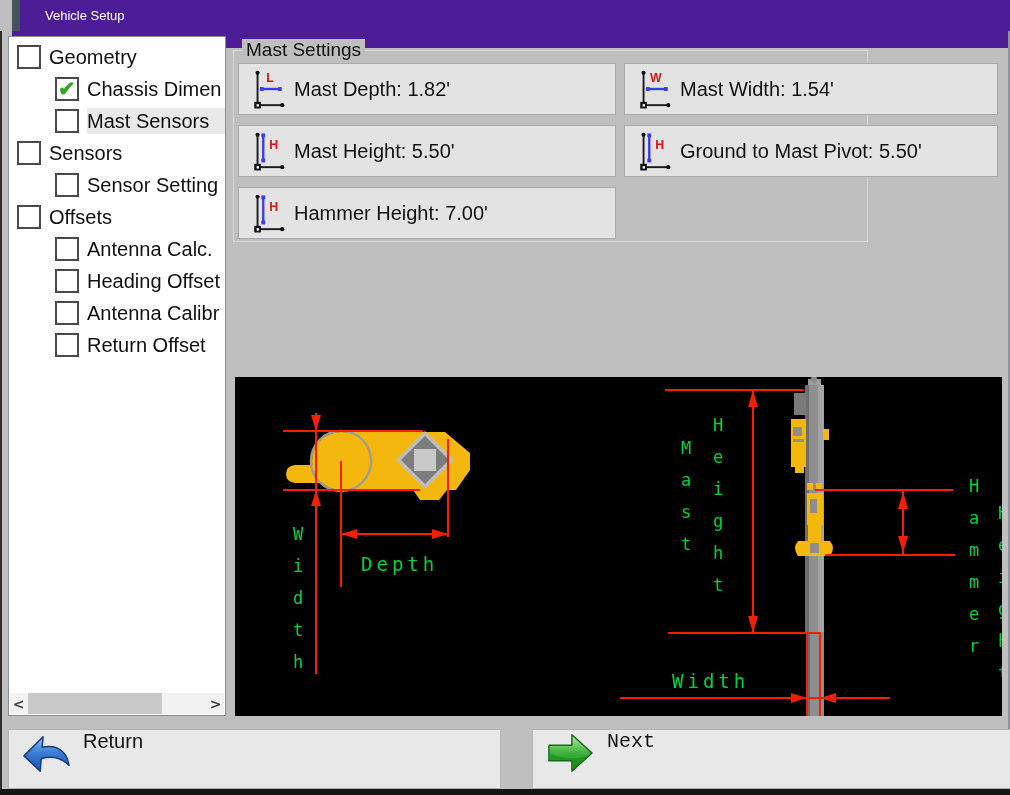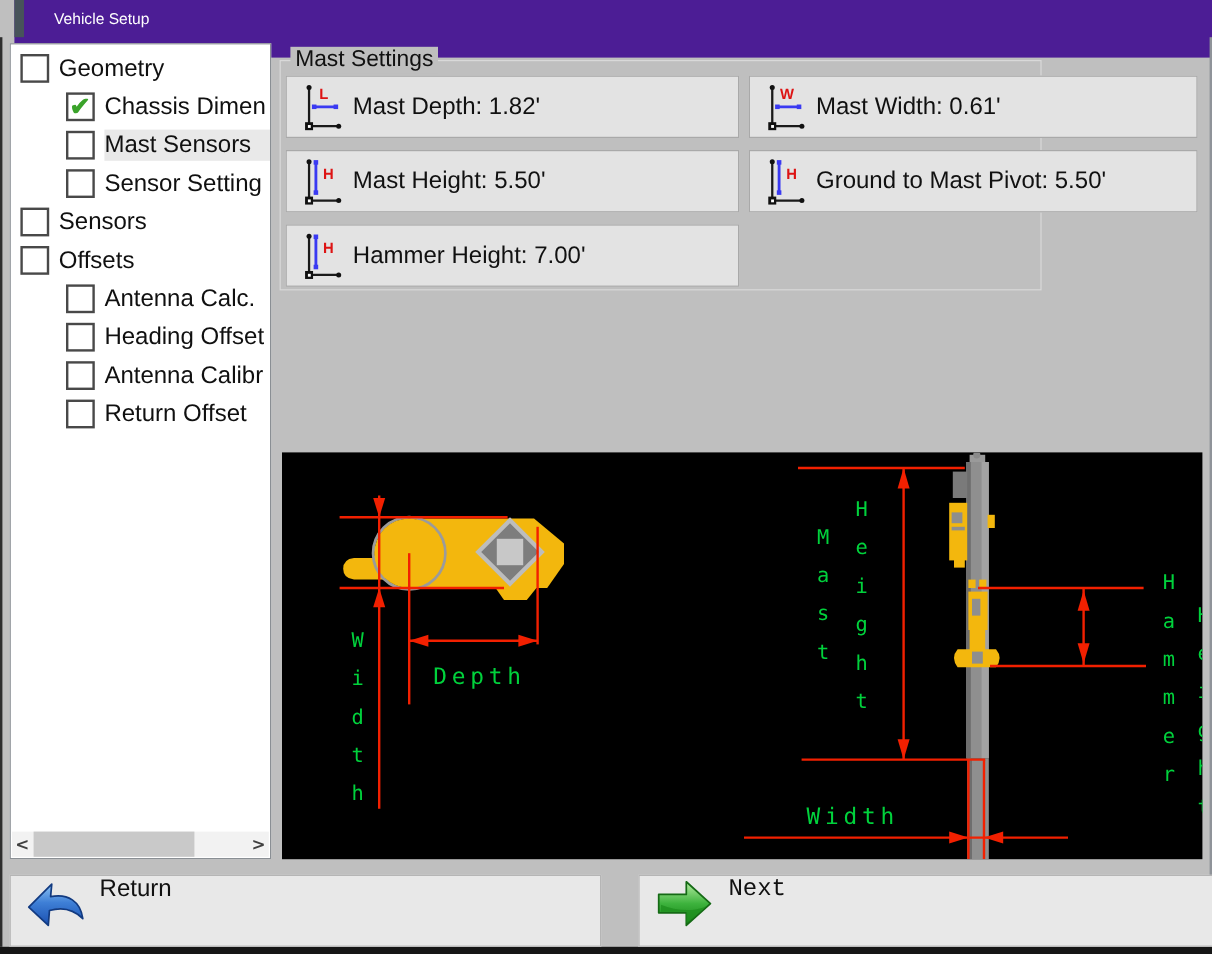--- a/index.html
+++ b/index.html
@@ -77,27 +77,27 @@
         <span class="tree-label">Geometry</span>
       </div>
       <div class="tree-row lvl1">
         <span class="checkbox checked"></span>
         <span class="tree-label">Chassis Dimen</span>
       </div>
       <div class="tree-row lvl1">
         <span class="checkbox"></span>
         <span class="tree-label selected">Mast Sensors</span>
       </div>
+      <div class="tree-row lvl0">
+        <span class="checkbox"></span>
+        <span class="tree-label">Sensors</span>
+      </div>
       <div class="tree-row lvl1">
         <span class="checkbox"></span>
         <span class="tree-label">Sensor Setting</span>
-      </div>
-      <div class="tree-row lvl0">
-        <span class="checkbox"></span>
-        <span class="tree-label">Sensors</span>
       </div>
       <div class="tree-row lvl0">
         <span class="checkbox"></span>
         <span class="tree-label">Offsets</span>
       </div>
       <div class="tree-row lvl1">
         <span class="checkbox"></span>
         <span class="tree-label">Antenna Calc.</span>
       </div>
       <div class="tree-row lvl1">
@@ -148,21 +148,21 @@
           <line x1="9" y1="40" x2="36" y2="40" class="axis"></line>
           <circle cx="9" cy="6" r="2.2" fill="#111"></circle>
           <circle cx="35" cy="40" r="2.2" fill="#111"></circle>
           <rect x="5.5" y="36.5" width="7" height="7" fill="#111"></rect>
           <rect x="8" y="39" width="2.5" height="2.5" fill="#fff"></rect>
           <line x1="13" y1="23" x2="33" y2="23" class="blue"></line>
           <rect x="11.5" y="21" width="4" height="4" class="bluefill"></rect>
           <rect x="30.5" y="21" width="4" height="4" class="bluefill"></rect>
           <text x="22" y="16" class="redletter">W</text>
         </svg>
-        <span>Mast Width: 0.61'</span>
+        <span>Mast Width: 1.54'</span>
       </div>
 
       <div class="mast-btn">
         <svg class="dim-svg" viewBox="0 0 40 46">
           <line x1="9" y1="6" x2="9" y2="40" class="axis"></line>
           <line x1="9" y1="40" x2="36" y2="40" class="axis"></line>
           <circle cx="9" cy="6" r="2.2" fill="#111"></circle>
           <circle cx="35" cy="40" r="2.2" fill="#111"></circle>
           <rect x="5.5" y="36.5" width="7" height="7" fill="#111"></rect>
           <rect x="8" y="39" width="2.5" height="2.5" fill="#fff"></rect>

